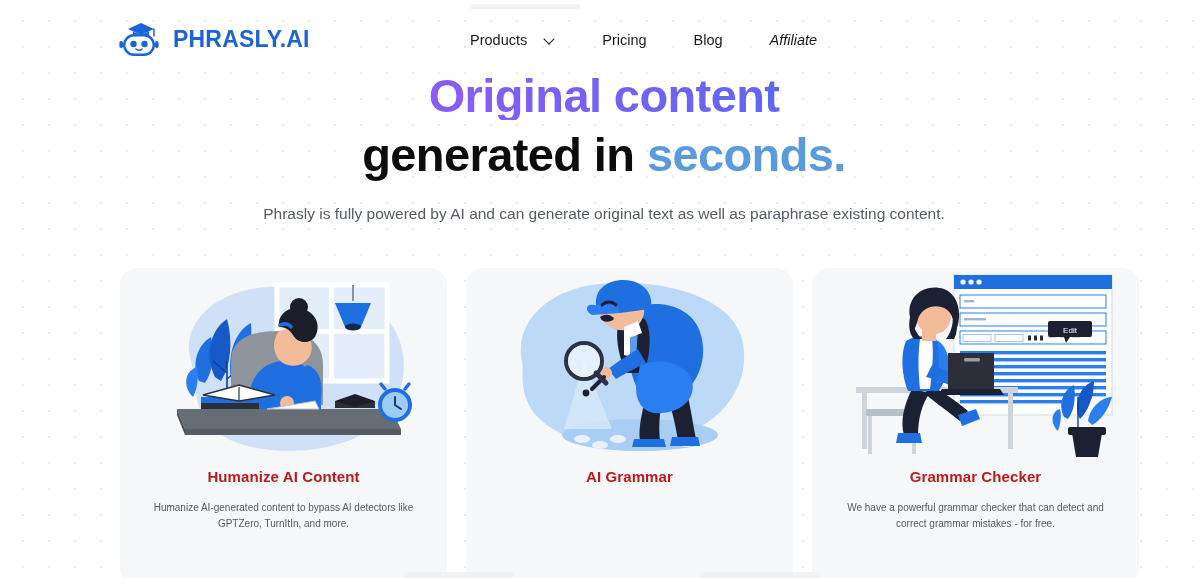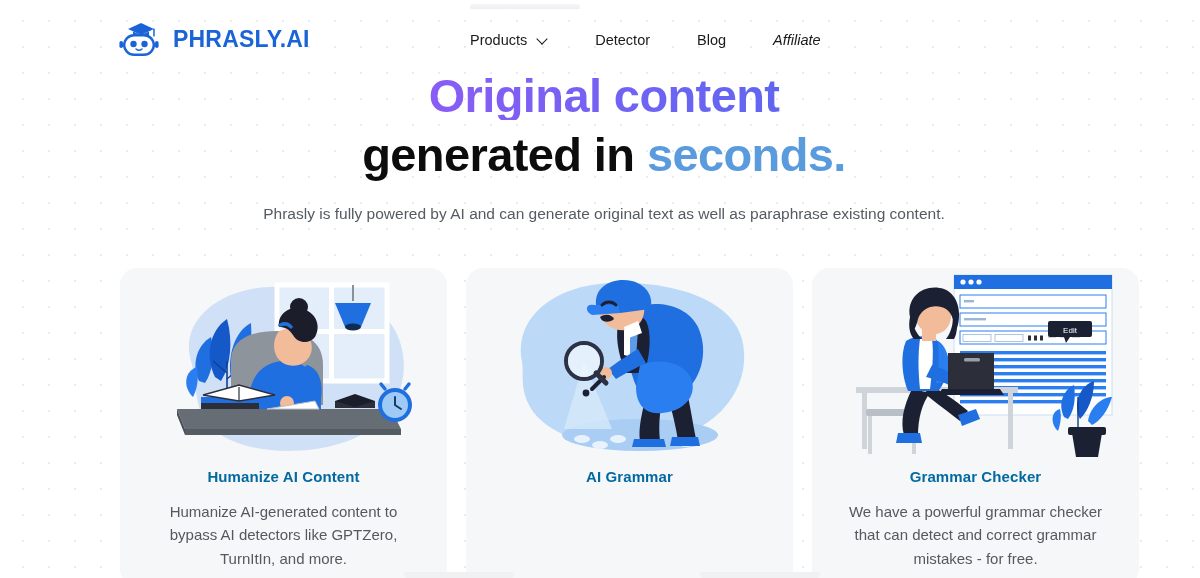--- a/index.html
+++ b/index.html
@@ -47,21 +47,21 @@
     color: #1b64d8;
     font-family: "Liberation Sans", sans-serif;
   }
   nav.links {
     position: absolute; left: 470px; top: 26px;
     display: flex; align-items: center; gap: 0;
   }
   .nav-item {
     font-size: 14.5px; color: #1a1a1a;
     padding: 6px 0; margin-right: 47px;
-    display: flex; align-items: center; gap: 11px;
+    display: flex; align-items: center; gap: 18px;
     cursor: pointer; white-space: nowrap;
   }
   .nav-item:last-child { margin-right: 0; font-style: italic; }
   .chev {
     width: 10px; height: 10px;
     display: inline-block;
     position: relative; top: 0px;
   }
   .chev::before {
     content: ""; position: absolute;
@@ -106,25 +106,25 @@
     border-radius: 17px;
     display: flex; flex-direction: column; align-items: center;
     overflow: hidden;
   }
   .card-art {
     width: 100%; height: 198px;
     position: relative;
     display: flex; align-items: center; justify-content: center;
   }
   .card-title {
-    font-size: 15px; font-weight: 700; color: #0369a1;
+    font-size: 15px; font-weight: 700; color: #b91c1c;
     margin-top: 2px; letter-spacing: .1px;
   }
   .card-desc {
-    font-size: 15px; line-height: 1.55; color: #55595f;
+    font-size: 10px; line-height: 1.55; color: #55595f;
     text-align: center; margin-top: 15px; width: 265px;
   }
 
   
   .bottom-peek {
     position: absolute; bottom: 0; height: 6px;
     background: #f0f1f3; border-radius: 3px;
   }
 
   svg { display: block; }
@@ -159,21 +159,21 @@
       </span>
       <span class="logo-text">PHRASLY.AI</span>
     </div>
 
     <nav class="links">
       <span class="nav-item">
         <span>Products</span>
         <span class="chev"></span>
       </span>
       <span class="nav-item">
-        <span>Detector</span>
+        <span>Pricing</span>
       </span>
       <span class="nav-item">
         <span>Blog</span>
       </span>
       <span class="nav-item">
         <span>Affiliate</span>
       </span>
     </nav>
   </header>
 

